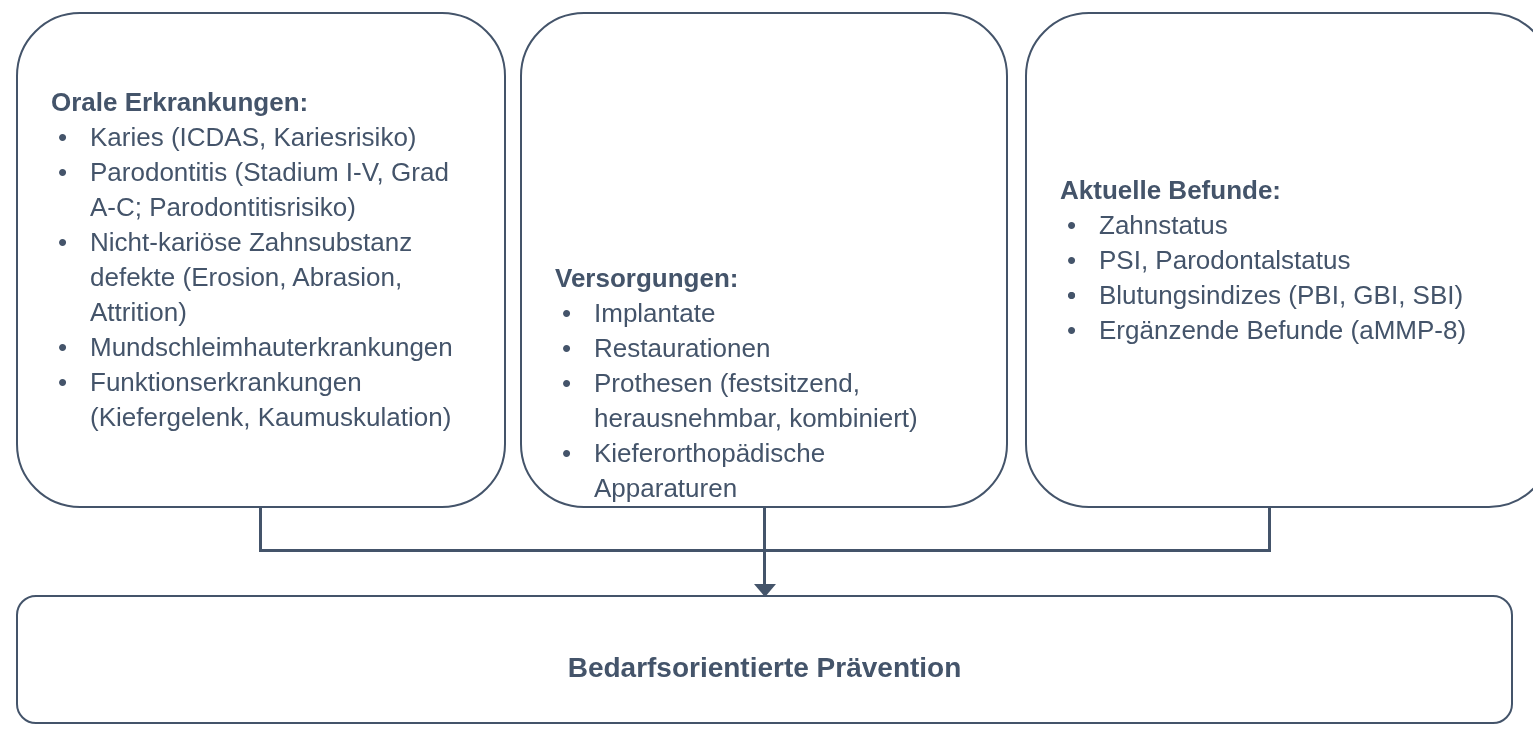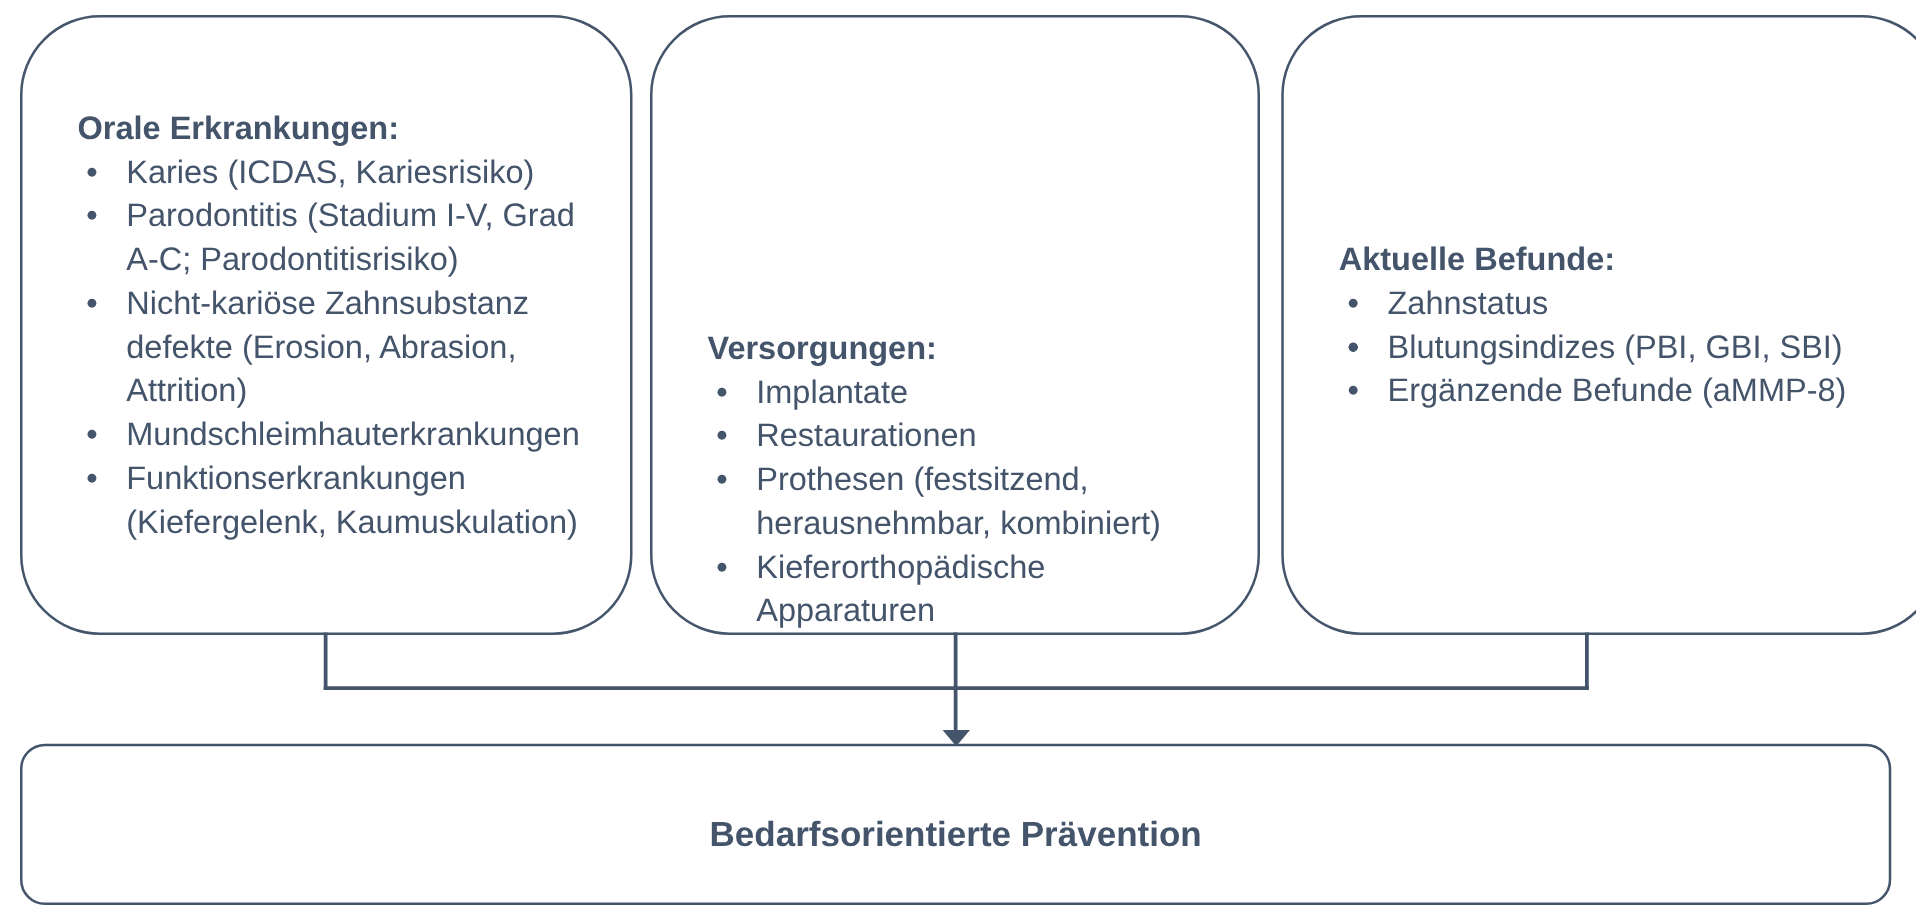--- a/index.html
+++ b/index.html
@@ -26,21 +26,21 @@
     border-radius: 64px;
     background: #FFFFFF;
     box-sizing: border-box;
     display: flex;
     flex-direction: column;
     justify-content: center;
   }
   .box-1 { left: 16px;   width: 490px; }
   .box-2 { left: 520px;  width: 488px; justify-content: flex-end; }
   .box-3 { left: 1025px; width: 528px; }
-  .box-content { padding: 0 18px 0 44px; }
+  .box-content { padding: 0 18px 0 33px; }
   .box-title {
     margin: 0;
     font-size: 26px;
     line-height: 35px;
     font-weight: bold;
     color: #44546A;
   }
   .bullet-list {
     list-style: none;
     margin: 0;
@@ -136,21 +136,21 @@
 Apparaturen</span></li>
       </ul>
     </div>
   </section>
 
   <section class="top-box box-3">
     <div class="box-content">
       <h2 class="box-title">Aktuelle Befunde:</h2>
       <ul class="bullet-list">
         <li><span class="bullet">•</span><span class="li-text">Zahnstatus</span></li>
-        <li><span class="bullet">•</span></li>
+        <li><span class="bullet">•</span><span class="li-text">PSI, Parodontalstatus</span></li>
         <li><span class="bullet">•</span></li>
         <li><span class="bullet">•</span><span class="li-text">Blutungsindizes (PBI, GBI, SBI)</span></li>
         <li><span class="bullet">•</span><span class="li-text">Ergänzende Befunde (aMMP-8)</span></li>
       </ul>
     </div>
   </section>
 
   <div class="connector stub-left"></div>
   <div class="connector stub-right"></div>
   <div class="connector h-bar"></div>

